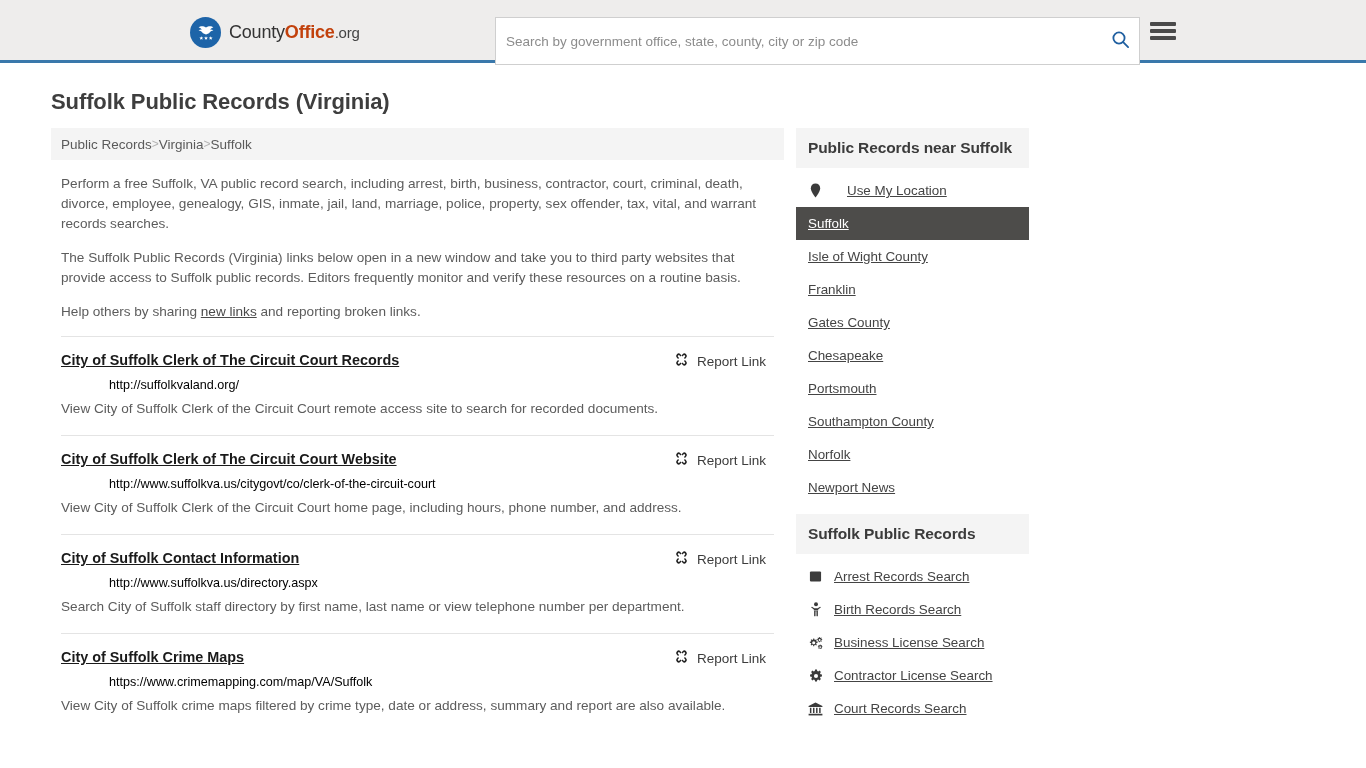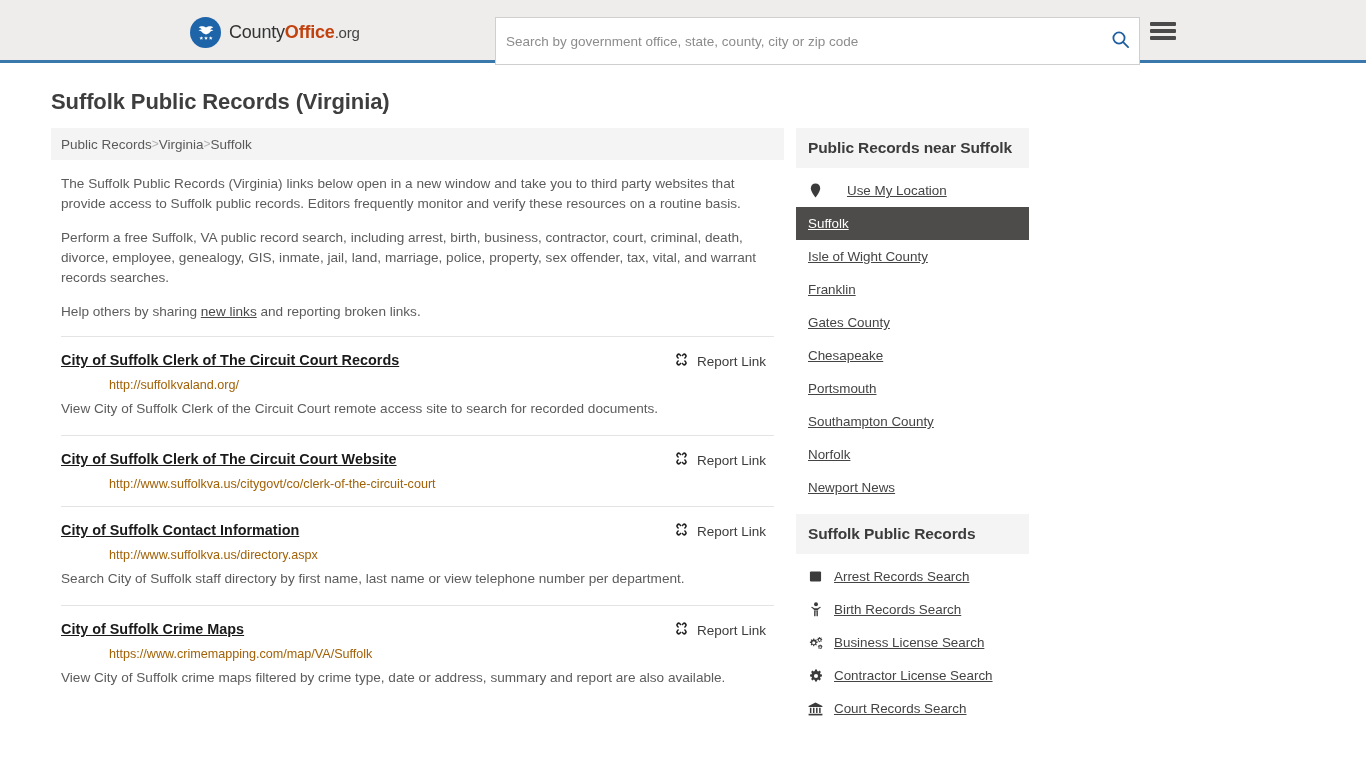--- a/index.html
+++ b/index.html
@@ -198,21 +198,21 @@
     font-size: 13.5px;
     text-decoration: none;
     white-space: nowrap;
     cursor: pointer;
     margin-right: 8px;
     margin-top: 1px;
   }
   .result-url {
     display: block;
     font-size: 12.6px;
-    color: #a16207;
+    color: #000000;
     margin-top: 7px;
     line-height: 16px;
     text-decoration: none;
     padding-left: 48px;
   }
   .result-desc {
     font-size: 13.6px;
     color: #5c5c5c;
     line-height: 25px;
     margin-top: 3px;
@@ -321,22 +321,22 @@
 
         <nav class="breadcrumb">
           <a href="#">Public Records</a>
           <span class="sep">&gt;</span>
           <a href="#">Virginia</a>
           <span class="sep">&gt;</span>
           <span class="current">Suffolk</span>
         </nav>
 
         <section class="intro">
+          <p>Perform a free Suffolk, VA public record search, including arrest, birth, business, contractor, court, criminal, death, divorce, employee, genealogy, GIS, inmate, jail, land, marriage, police, property, sex offender, tax, vital, and warrant records searches.</p>
           <p>The Suffolk Public Records (Virginia) links below open in a new window and take you to third party websites that provide access to Suffolk public records. Editors frequently monitor and verify these resources on a routine basis.</p>
-          <p>Perform a free Suffolk, VA public record search, including arrest, birth, business, contractor, court, criminal, death, divorce, employee, genealogy, GIS, inmate, jail, land, marriage, police, property, sex offender, tax, vital, and warrant records searches.</p>
           <p><span>Help others by sharing </span><a href="#">new links</a><span> and reporting broken links.</span></p>
         </section>
 
         <section class="results">
 
           <article class="result">
             <div class="result-head">
               <a class="result-title" href="#">City of Suffolk Clerk of The Circuit Court Records</a>
               <a class="report-link" href="#">
                 <span>
@@ -363,20 +363,21 @@
                     <path d="M3.1 2.4 A2.6 2.6 0 0 1 6.8 2.4 L8 3.7 L6.9 4.8 L5.7 3.5 A1.1 1.1 0 0 0 4.2 5.0 L5.4 6.3 L4.3 7.4 L3.1 6.1 A2.6 2.6 0 0 1 3.1 2.4 Z" fill="#222"></path>
                     <path d="M12.9 2.4 A2.6 2.6 0 0 0 9.2 2.4 L8 3.7 L9.1 4.8 L10.3 3.5 A1.1 1.1 0 0 1 11.8 5.0 L10.6 6.3 L11.7 7.4 L12.9 6.1 A2.6 2.6 0 0 0 12.9 2.4 Z" fill="#222"></path>
                     <path d="M3.1 13.6 A2.6 2.6 0 0 0 6.8 13.6 L8 12.3 L6.9 11.2 L5.7 12.5 A1.1 1.1 0 0 1 4.2 11.0 L5.4 9.7 L4.3 8.6 L3.1 9.9 A2.6 2.6 0 0 0 3.1 13.6 Z" fill="#222"></path>
                     <path d="M12.9 13.6 A2.6 2.6 0 0 1 9.2 13.6 L8 12.3 L9.1 11.2 L10.3 12.5 A1.1 1.1 0 0 0 11.8 11.0 L10.6 9.7 L11.7 8.6 L12.9 9.9 A2.6 2.6 0 0 1 12.9 13.6 Z" fill="#222"></path>
                   </svg>
                 </span>
                 <span>Report Link</span>
               </a>
             </div>
             <a class="result-url" href="#">http://www.suffolkva.us/citygovt/co/clerk-of-the-circuit-court</a>
+            <p class="result-desc">View City of Suffolk Clerk of the Circuit Court home page, including hours, phone number, and address.</p>
           </article>
 
           <article class="result">
             <div class="result-head">
               <a class="result-title" href="#">City of Suffolk Contact Information</a>
               <a class="report-link" href="#">
                 <span>
                   <svg width="15" height="15" viewBox="0 0 16 16" aria-hidden="true">
                     <path d="M3.1 2.4 A2.6 2.6 0 0 1 6.8 2.4 L8 3.7 L6.9 4.8 L5.7 3.5 A1.1 1.1 0 0 0 4.2 5.0 L5.4 6.3 L4.3 7.4 L3.1 6.1 A2.6 2.6 0 0 1 3.1 2.4 Z" fill="#222"></path>
                     <path d="M12.9 2.4 A2.6 2.6 0 0 0 9.2 2.4 L8 3.7 L9.1 4.8 L10.3 3.5 A1.1 1.1 0 0 1 11.8 5.0 L10.6 6.3 L11.7 7.4 L12.9 6.1 A2.6 2.6 0 0 0 12.9 2.4 Z" fill="#222"></path>

